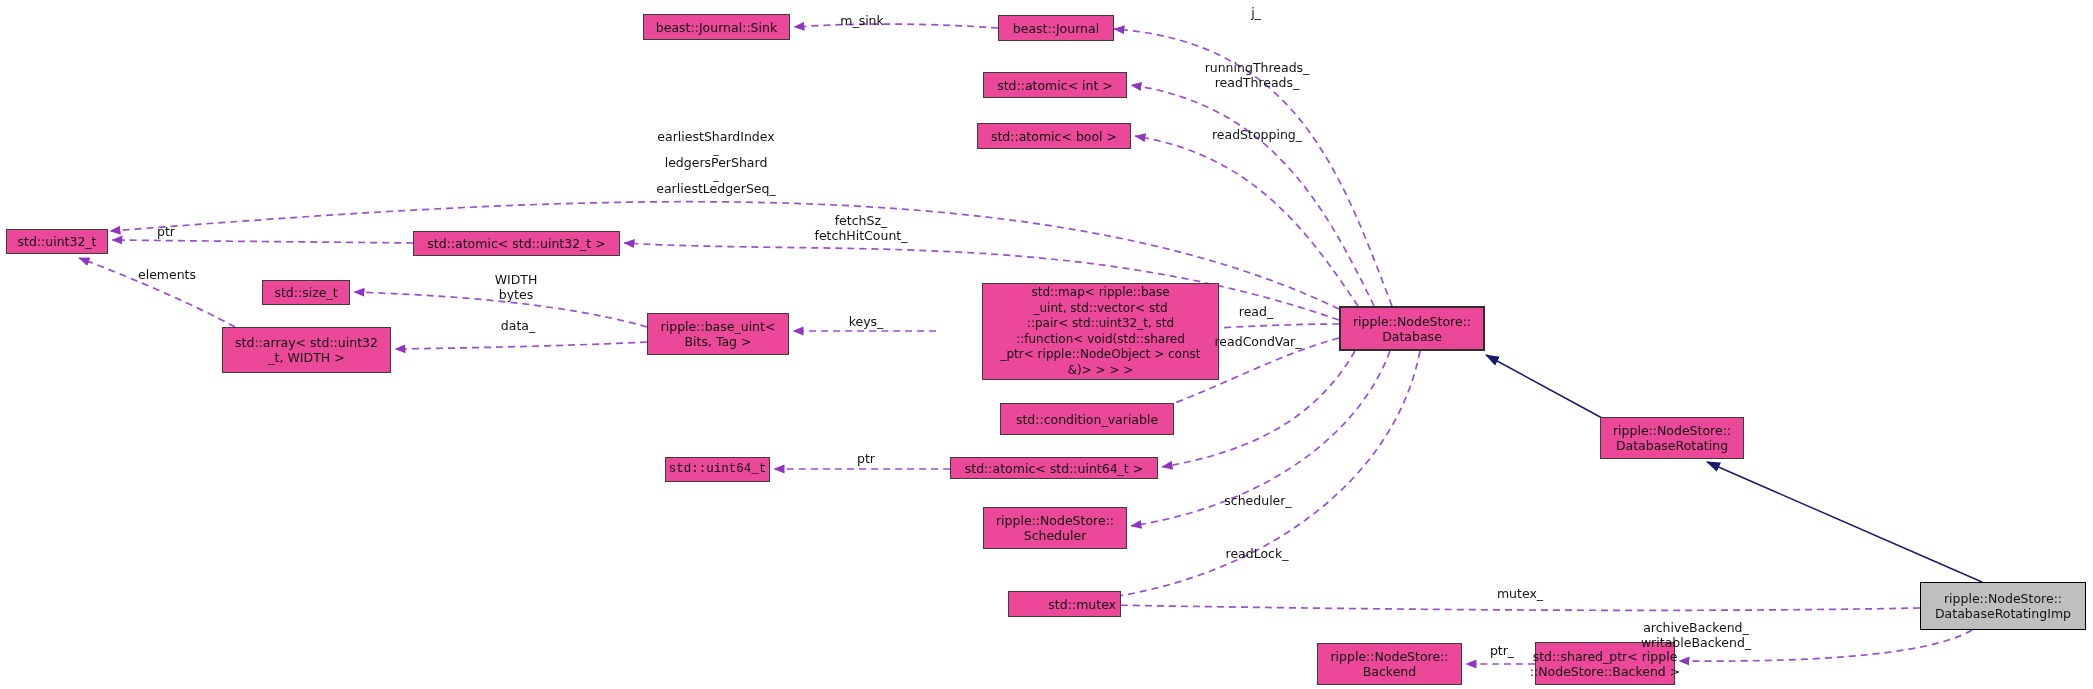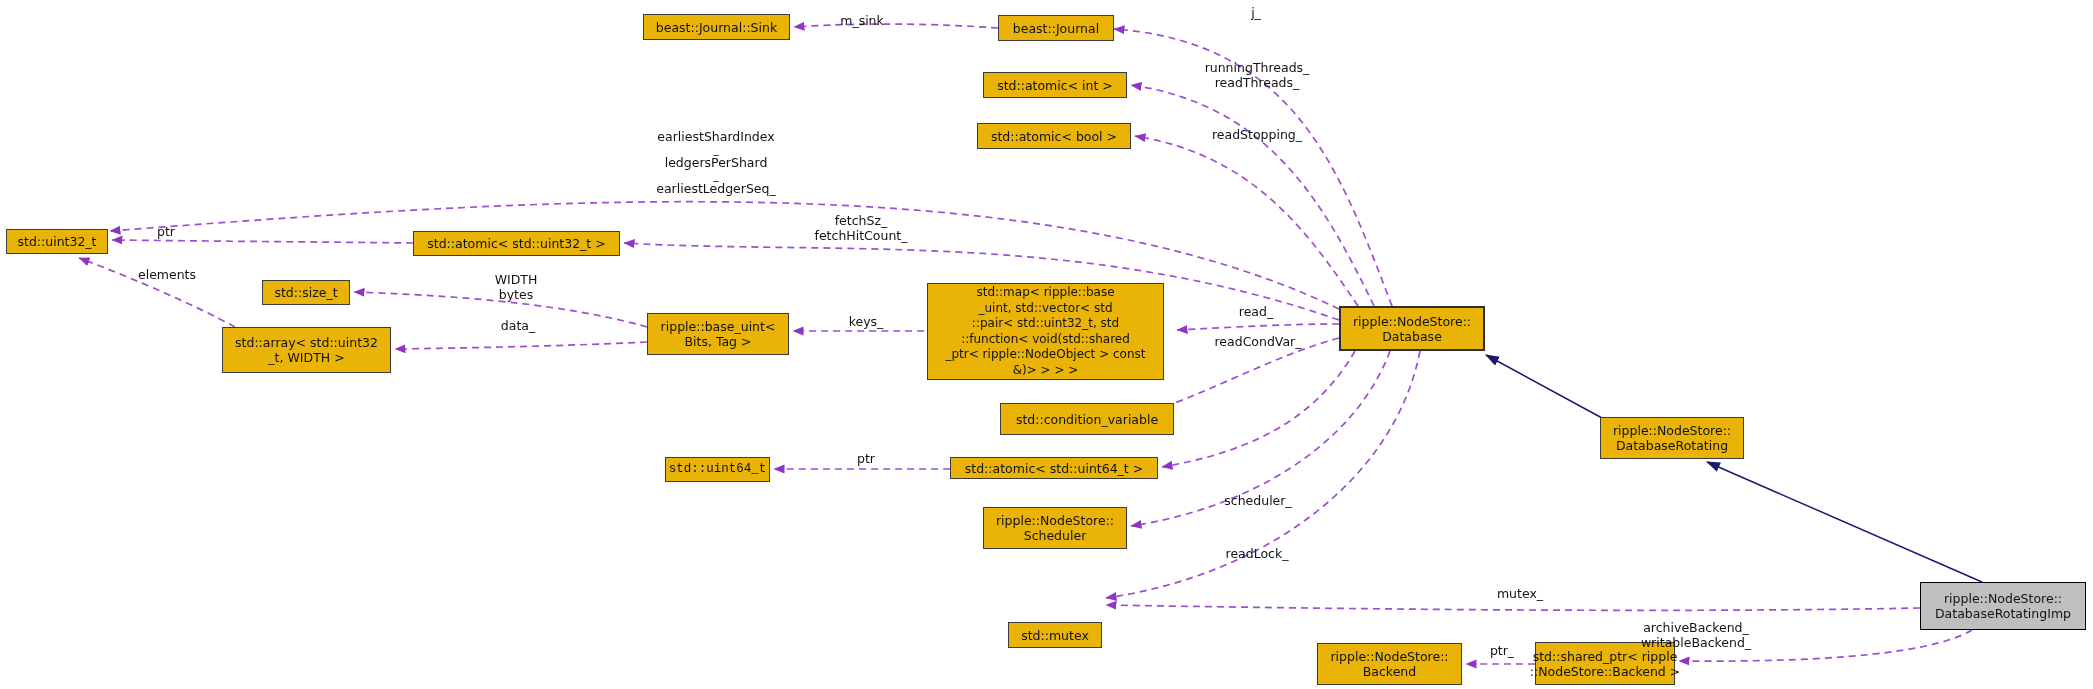--- a/index.html
+++ b/index.html
@@ -1,19 +1,19 @@
 <!DOCTYPE html>
 <html><head>
 <meta charset="utf-8">
 <style>
   html,body{margin:0;padding:0;background:#ffffff;}
   .stage{position:relative;width:2093px;height:689px;background:#ffffff;overflow:hidden;
          font-family:"DejaVu Sans","Liberation Sans",sans-serif;}
   .edges{position:absolute;left:0;top:0;width:2093px;height:689px;}
-  .node{position:absolute;box-sizing:border-box;background:#eab308;border:1px solid #3c3c3c;
+  .node{position:absolute;box-sizing:border-box;background:#ec4899;border:1px solid #3c3c3c;
         display:flex;flex-direction:column;justify-content:center;align-items:center;
         font-size:12.5px;line-height:15px;color:#131313;text-align:center;white-space:nowrap;
         padding:2px 4px;}
   .node.bold{border:2px solid #2e2e2e;}
   .node.hl{background:#bfbfbf;border:1.5px solid #000;}
   .node.small{font-size:12px;line-height:15.5px;}
   .elabel{position:absolute;transform:translateX(-50%);font-size:12.5px;line-height:15px;
           color:#131313;text-align:center;white-space:nowrap;}
   .elabel.tight{line-height:13px;}
   .elabel.tight .us{line-height:13px;font-size:11px;}
@@ -82,21 +82,21 @@
       <div>std::size_t</div>
     </div>
   <div class="node" style="left:222px;top:327px;width:169px;height:46px;">
     <div>std::array&lt; std::uint32</div>
     <div>_t, WIDTH &gt;</div>
   </div>
   <div class="node" style="left:647px;top:313px;width:142px;height:42px;">
     <div>ripple::base_uint&lt;</div>
     <div>Bits, Tag &gt;</div>
   </div>
-  <div class="node small" style="left:927px;top:283px;width:237px;height:97px;">
+  <div class="node small" style="left:982px;top:283px;width:237px;height:97px;">
     <div>std::map&lt; ripple::base</div>
     <div>_uint, std::vector&lt; std</div>
     <div>::pair&lt; std::uint32_t, std</div>
     <div>::function&lt; void(std::shared</div>
     <div>_ptr&lt; ripple::NodeObject &gt; const</div>
     <div>&amp;)&gt; &gt; &gt; &gt;</div>
   </div>
   <div class="node bold" style="left:1339px;top:306px;width:146px;height:45px;">
     <div>ripple::NodeStore::</div>
     <div>Database</div>
@@ -107,21 +107,21 @@
   <div class="node" style="left:665px;top:457px;width:105px;height:25px;font-family:Liberation Mono, monospace;">
       <div>std::uint64_t</div>
     </div>
   <div class="node" style="left:950px;top:457px;width:208px;height:22px;">
       <div>std::atomic&lt; std::uint64_t &gt;</div>
     </div>
   <div class="node" style="left:983px;top:507px;width:144px;height:42px;">
     <div>ripple::NodeStore::</div>
     <div>Scheduler</div>
   </div>
-  <div class="node" style="left:1008px;top:622px;width:94px;height:26px;">
+  <div class="node" style="left:1008px;top:591px;width:113px;height:26px;align-items:flex-end;">
       <div>std::mutex</div>
     </div>
   <div class="node" style="left:1600px;top:417px;width:144px;height:42px;">
     <div>ripple::NodeStore::</div>
     <div>DatabaseRotating</div>
   </div>
   <div class="node hl" style="left:1920px;top:582px;width:166px;height:48px;">
     <div>ripple::NodeStore::</div>
     <div>DatabaseRotatingImp</div>
   </div>

